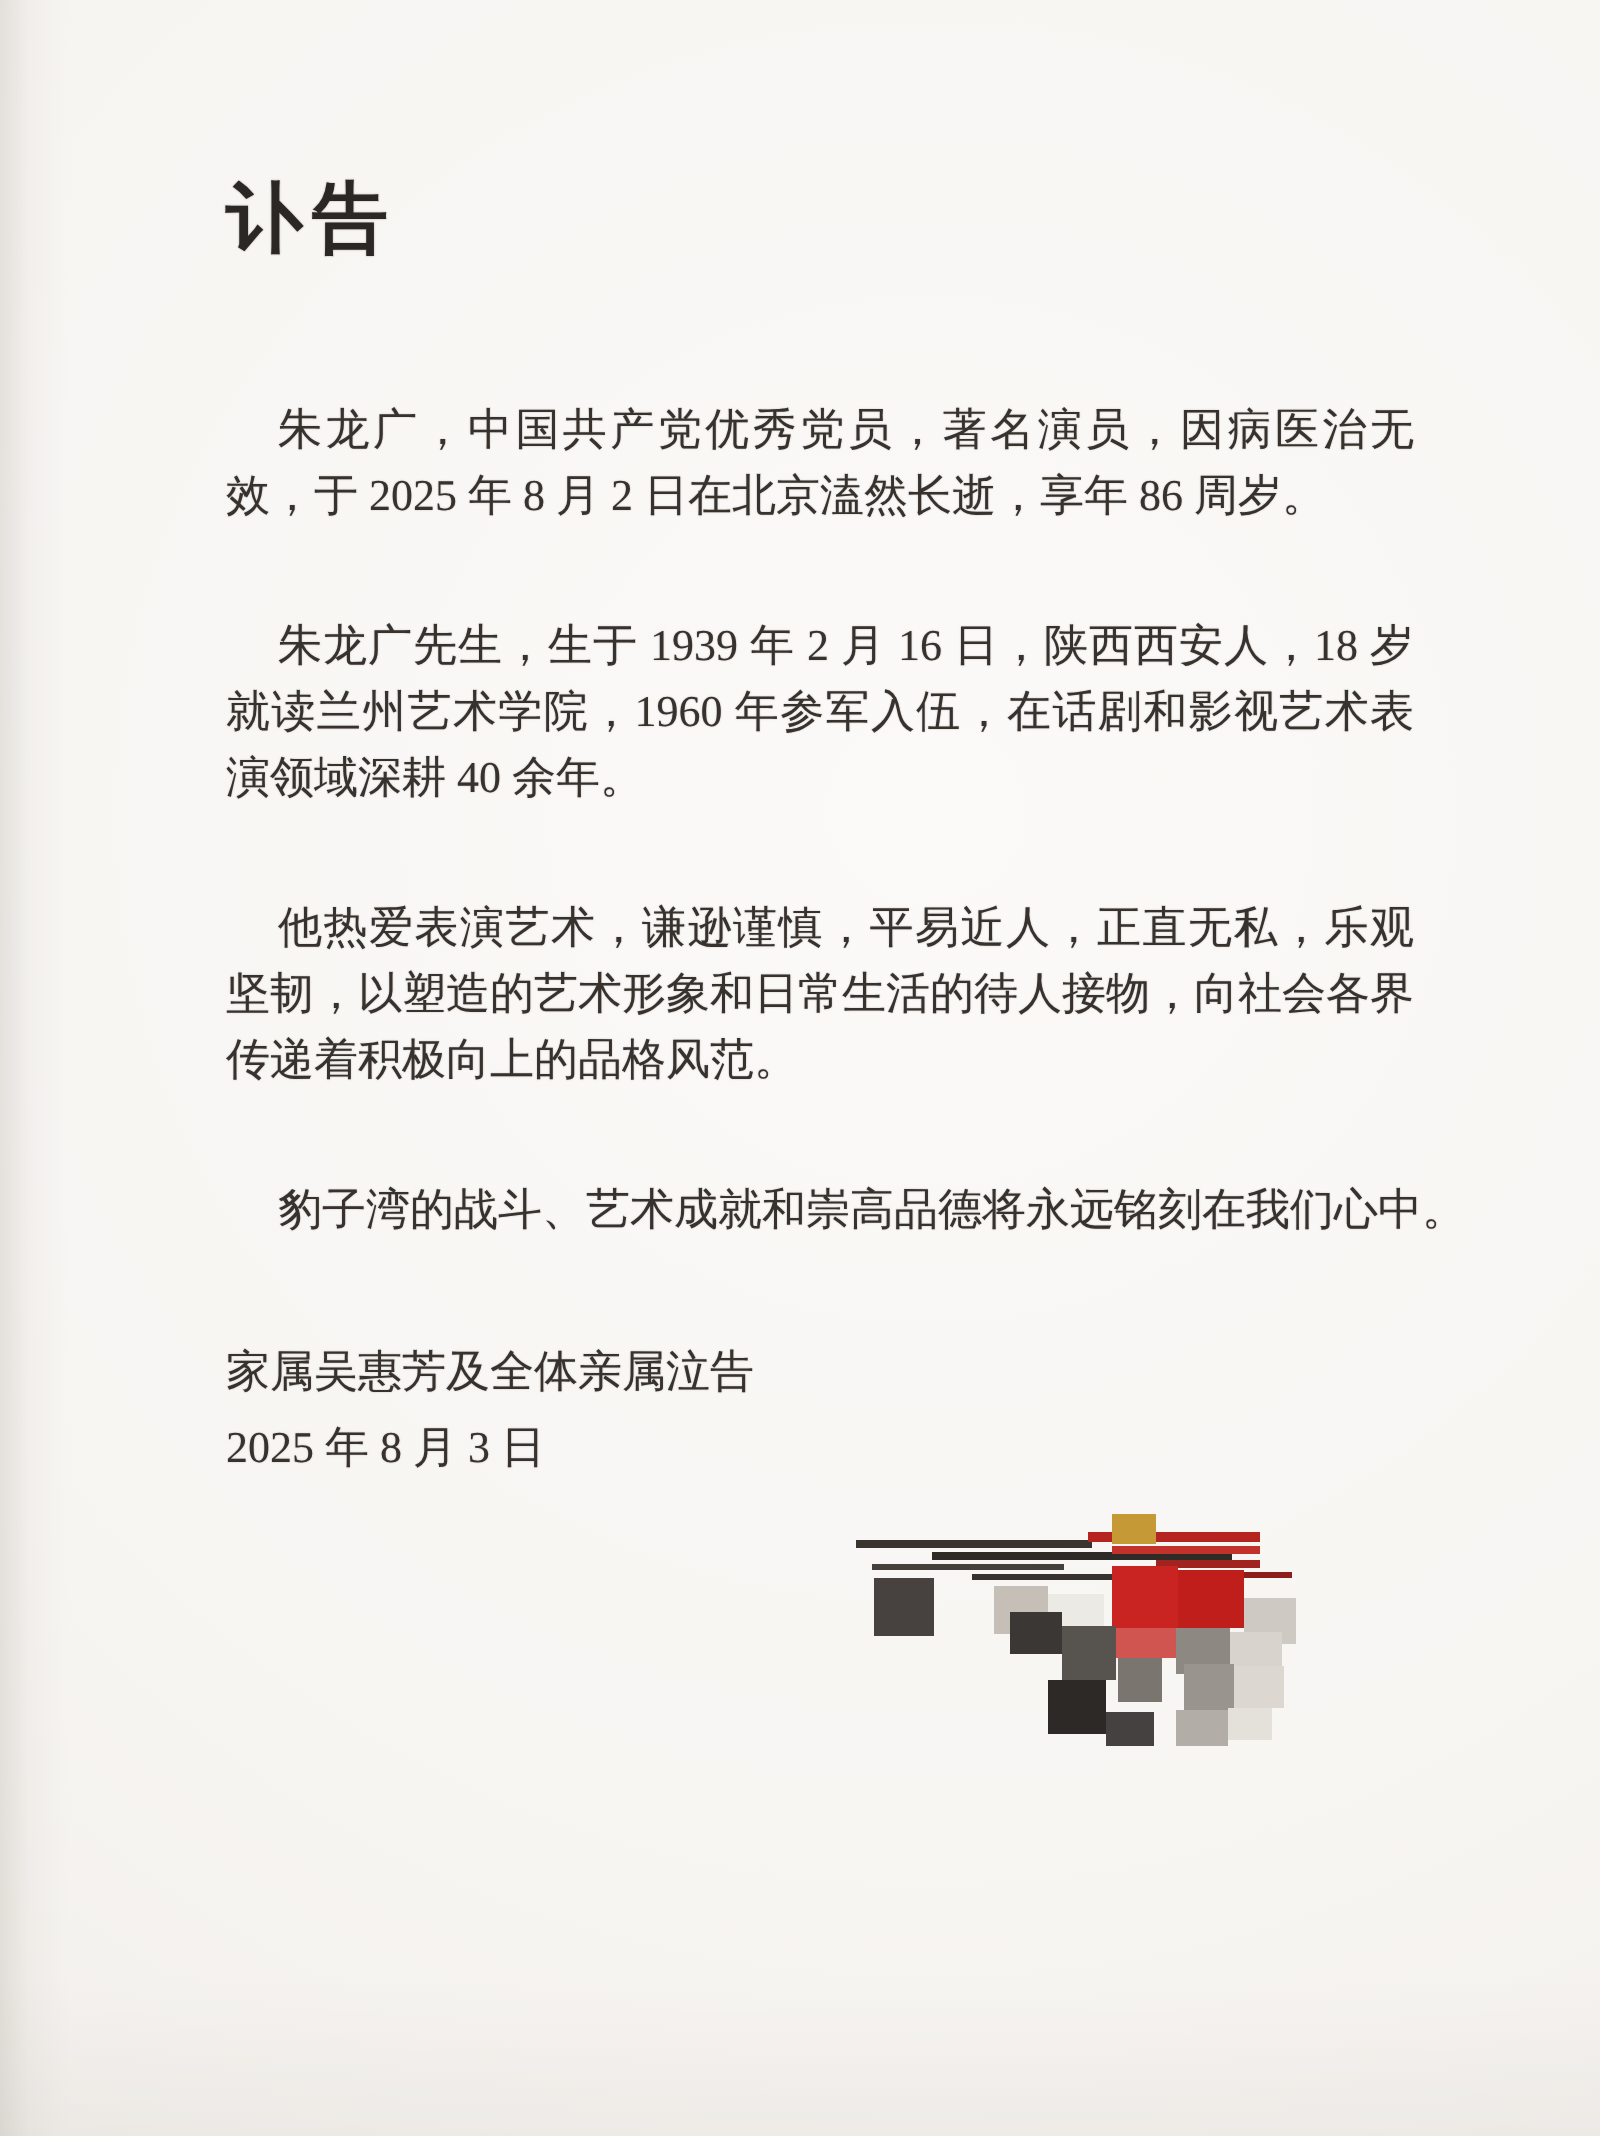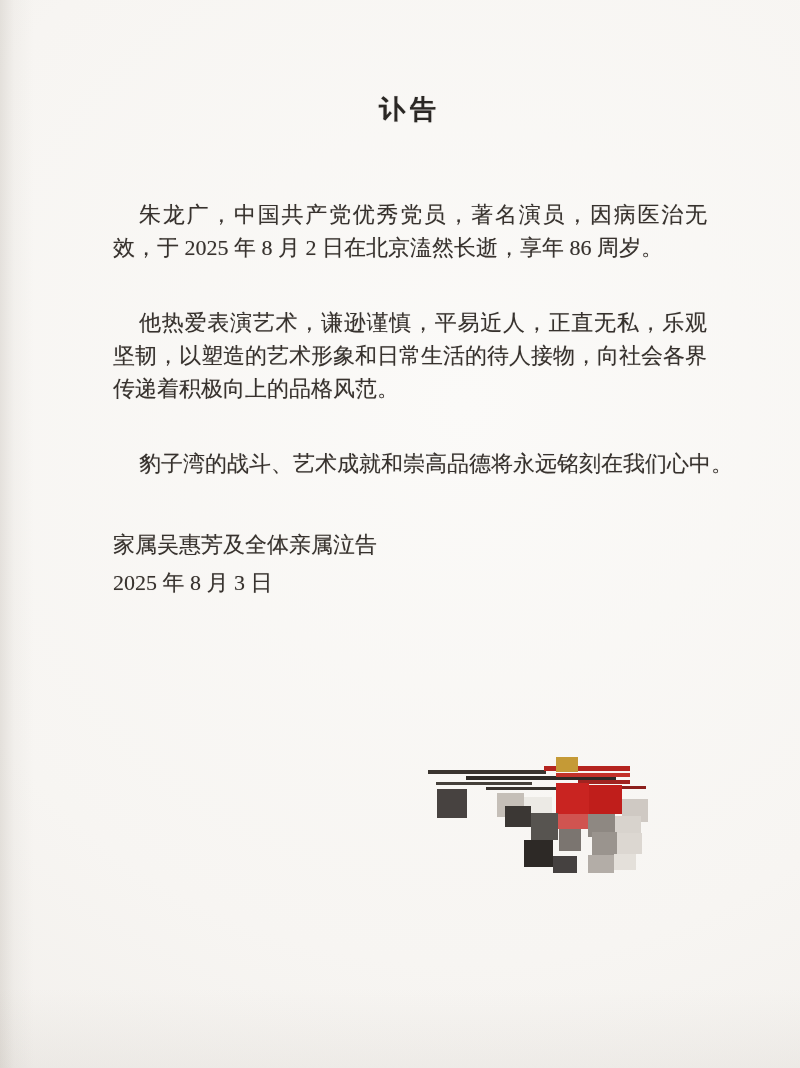--- a/index.html
+++ b/index.html
@@ -15,24 +15,23 @@
   }
   .paper::after { 
     content: "";
     position: absolute; left: 0; right: 0; bottom: 0; height: 80px;
     background: linear-gradient(0deg, rgba(140,130,118,0.07), rgba(140,130,118,0));
     pointer-events: none;
   }
   .doc { padding: 88px 93px 0 113px; }
   .title {
     margin: 0 0 66px 0;
-    font-size: 26px;
+    font-size: 38px;
     line-height: 44px;
     font-weight: 700;
-    text-align: center;
     letter-spacing: 5px;
     color: #2a2724;
     text-shadow: 0 0 1px rgba(60,54,48,0.45);
   }
   .para {
     margin: 0 0 42px 0;
     font-size: 22px;
     line-height: 33px;
     text-indent: 26px;
     text-align: justify;
@@ -52,20 +51,21 @@
 </style>
 </head>
 <body>
 
 <div class="paper">
   <div class="doc">
     <h1 class="title">讣告</h1>
 
     <p class="para">朱龙广，中国共产党优秀党员，著名演员，因病医治无效，于 2025 年 8 月 2 日在北京溘然长逝，享年 86 周岁。</p>
 
+    <p class="para">朱龙广先生，生于 1939 年 2 月 16 日，陕西西安人，18 岁就读兰州艺术学院，1960 年参军入伍，在话剧和影视艺术表演领域深耕 40 余年。</p>
 
 
     <p class="para">他热爱表演艺术，谦逊谨慎，平易近人，正直无私，乐观坚韧，以塑造的艺术形象和日常生活的待人接物，向社会各界传递着积极向上的品格风范。</p>
 
     <p class="para oneline">豹子湾的战斗、艺术成就和崇高品德将永远铭刻在我们心中。</p>
 
     <div class="sig-block">
       <div class="sig">家属吴惠芳及全体亲属泣告</div>
       <div class="date">2025 年 8 月 3 日</div>
     </div>

